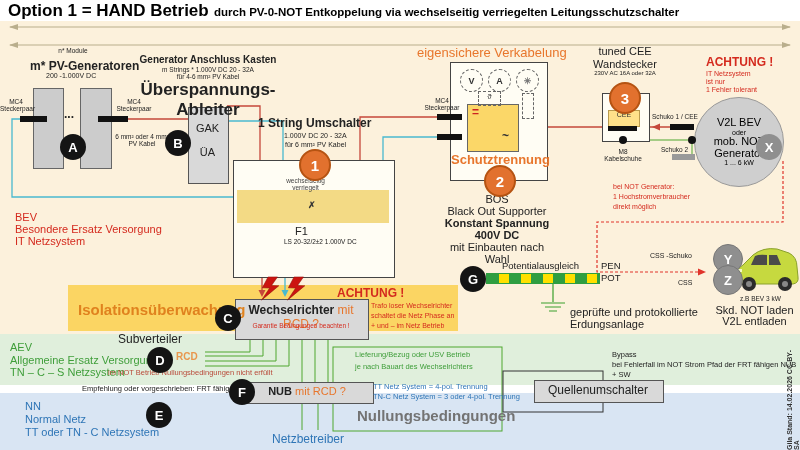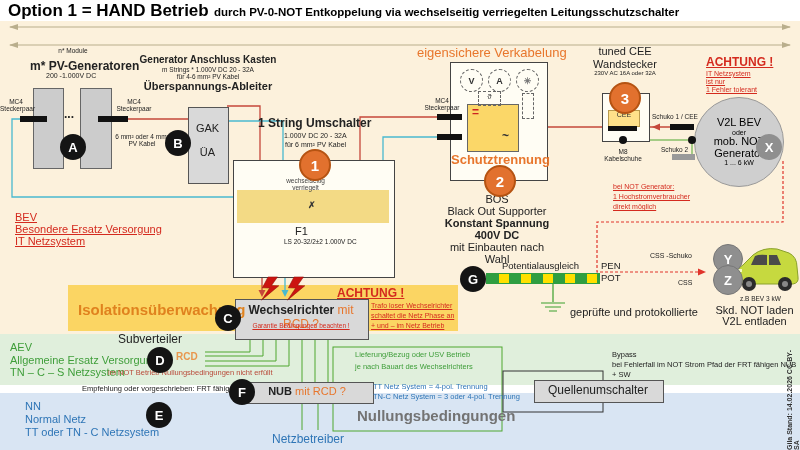--- a/index.html
+++ b/index.html
@@ -20,21 +20,21 @@
           font-weight:bold;z-index:5;}
   .gbox{position:absolute;background:#d9d9d9;border:1px solid #555;z-index:3;}
   .wbox{position:absolute;background:#fffdf4;border:1.5px solid #444;z-index:3;}
   .bar{position:absolute;background:#111;z-index:5;}
   .dot{position:absolute;background:#111;border-radius:50%;width:8px;height:8px;z-index:5;}
   .dcirc{position:absolute;border:1.3px dashed #666;border-radius:50%;width:21px;height:21px;
          display:flex;align-items:center;justify-content:center;font-size:9px;font-weight:bold;color:#333;z-index:4;}
   .drect{position:absolute;border:1.2px dashed #666;z-index:4;}
   .t{position:absolute;z-index:4;color:#222;line-height:1.15;}
   .bold{font-weight:bold;}
-  .red{color:#d42a1e;text-decoration:underline;}
+  .red{color:#d42a1e;}
   .orange{color:#e8762c;}
   .green{color:#3f9e3a;}
   .blue{color:#2e75b6;}
   .darkred{color:#b94a3a;}
   svg{position:absolute;left:0;top:0;pointer-events:none;}
 </style>
 </head>
 <body>
 
 <div class="stage">
@@ -63,21 +63,21 @@
   <div class="badge" style="left:60px;top:134px;">A</div>
   <div class="t c" style="left:112px;top:133px;width:60px;font-size:6.5px;">
     <span>6 mm² oder 4 mm²</span><br>
     <span>PV Kabel</span>
   </div>
 
   <div class="t c" style="left:138px;top:54px;width:140px;">
     <div class="bold" style="font-size:10px;">Generator Anschluss Kasten</div>
     <div style="font-size:6.5px;">m Strings * 1.000V DC 20 - 32A</div>
     <div style="font-size:6.5px;">für 4-6 mm² PV Kabel</div>
-    <div class="bold" style="font-size:11px;">Überspannungs-Ableiter</div>
+    <div class="bold" style="font-size:17px;">Überspannungs-Ableiter</div>
   </div>
   <div class="gbox" style="left:188px;top:107px;width:39px;height:75px;"></div>
   <div class="t c" style="left:188px;top:122px;width:39px;font-size:11px;">GAK</div>
   <div class="t c" style="left:188px;top:146px;width:39px;font-size:11px;">ÜA</div>
   <div class="badge" style="left:165px;top:130px;">B</div>
 
   <div class="t bold" style="left:258px;top:117px;font-size:12px;">1 String Umschalter</div>
   <div class="t" style="left:284px;top:132px;font-size:7px;">1.000V DC 20 - 32A</div>
   <div class="t" style="left:285px;top:141px;font-size:7px;">für 6 mm² PV Kabel</div>
   <div class="wbox" style="left:233px;top:160px;width:160px;height:116px;"></div>
@@ -204,20 +204,21 @@
   <div class="t c red z4" style="left:235px;top:322px;width:132px;font-size:6.5px;">Garantie Bedingungen beachten !</div>
   <div class="badge" style="left:215px;top:305px;">C</div>
 
   <div class="badge" style="left:460px;top:266px;">G</div>
   <div class="abs z3" style="left:486px;top:273px;width:112px;height:9px;background:repeating-linear-gradient(90deg,#2f9e41 0 12px,#ffe000 12px 22px);border:0.5px solid #2f9e41;"></div>
   <div class="t" style="left:502px;top:261px;font-size:9.5px;">Potentialausgleich</div>
   <div class="t" style="left:601px;top:261px;font-size:9.5px;">PEN</div>
   <div class="t" style="left:601px;top:273px;font-size:9.5px;">POT</div>
   <div class="t" style="left:570px;top:306px;font-size:11px;line-height:12px;">
     <div>geprüfte und protokollierte</div>
+    <div>Erdungsanlage</div>
   </div>
 
   <div class="t" style="left:118px;top:333px;font-size:12px;">Subverteiler</div>
   <div class="t green" style="left:10px;top:341px;font-size:11px;line-height:12.5px;">
     <div>AEV</div>
     <div>Allgemeine Ersatz Versorgung</div>
     <div>TN – C – S Netzsystem</div>
   </div>
   <div class="badge" style="left:147px;top:347px;">D</div>
   <div class="t bold" style="left:176px;top:351px;font-size:10px;color:#e8974d;">RCD</div>

